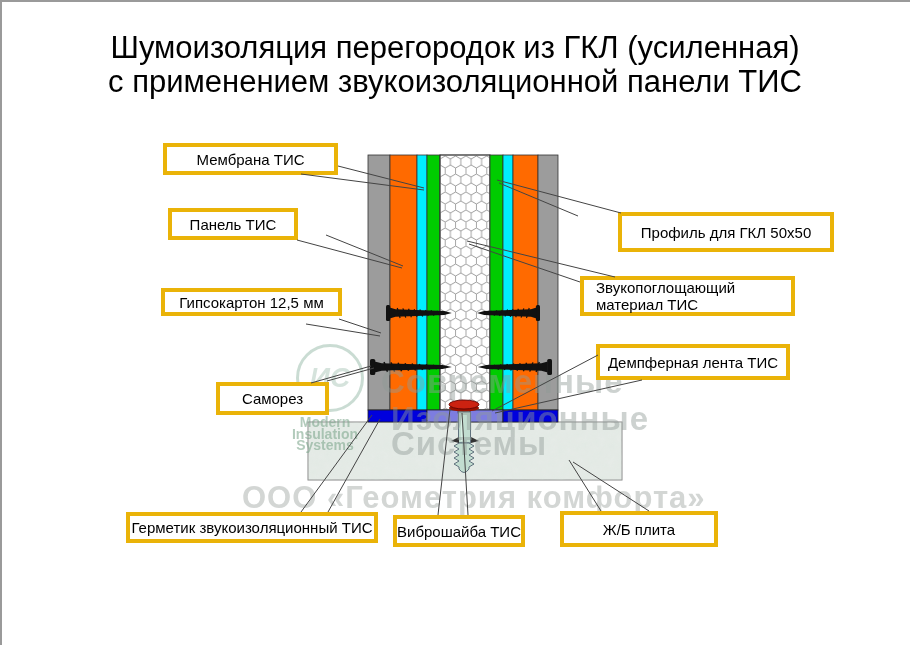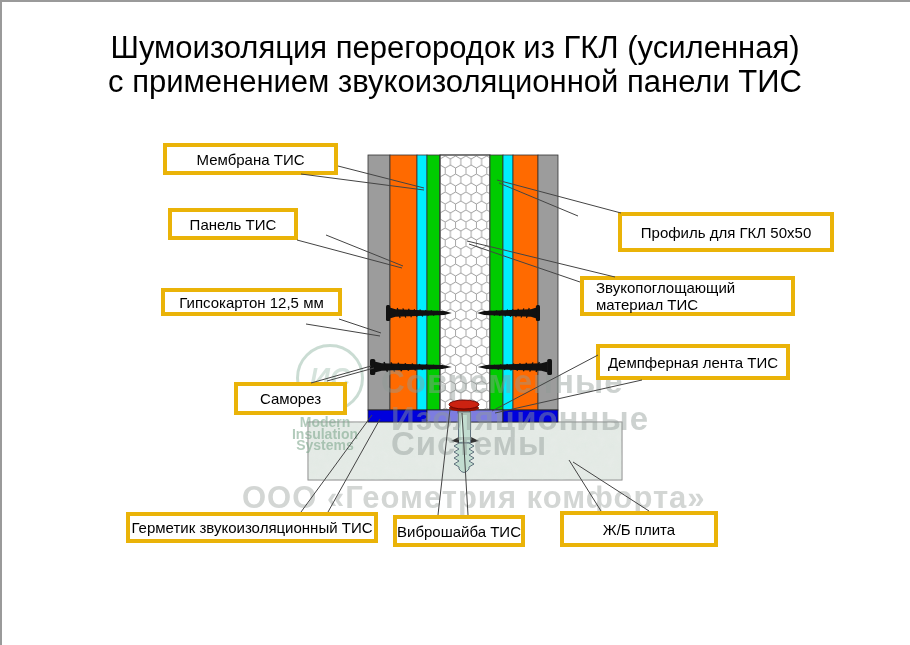--- a/index.html
+++ b/index.html
@@ -110,21 +110,21 @@
     <div class="logo-words">
       <div>Modern</div>
       <div>Insulation</div>
       <div>Systems</div>
     </div>
   </div>
 
   <div class="lbl" style="left:163px;top:143px;width:175px;height:32px;">Мембрана ТИС</div>
   <div class="lbl" style="left:168px;top:208px;width:130px;height:32px;">Панель ТИС</div>
   <div class="lbl" style="left:161px;top:288px;width:181px;height:28px;">Гипсокартон 12,5 мм</div>
-  <div class="lbl" style="left:234px;top:382px;width:113px;height:33px;">Саморез</div>
+  <div class="lbl" style="left:216px;top:382px;width:113px;height:33px;">Саморез</div>
   <div class="lbl" style="left:578px;top:212px;width:216px;height:40px;margin-left:40px;">Профиль для ГКЛ 50x50</div>
   <div class="lbl left-align" style="left:580px;top:276px;width:215px;height:40px;padding-left:12px;padding-right:42px;">Звукопоглощающий материал ТИС</div>
   <div class="lbl" style="left:596px;top:344px;width:194px;height:36px;">Демпферная лента ТИС</div>
   <div class="lbl" style="left:126px;top:512px;width:252px;height:31px;">Герметик звукоизоляционный ТИС</div>
   <div class="lbl" style="left:393px;top:515px;width:132px;height:32px;">Виброшайба ТИС</div>
   <div class="lbl" style="left:560px;top:511px;width:158px;height:36px;">Ж/Б плита</div>
 
   <svg class="leaders-svg" viewBox="0 0 910 645">
     <g stroke="#444" stroke-width="1" fill="none">
       <g>

